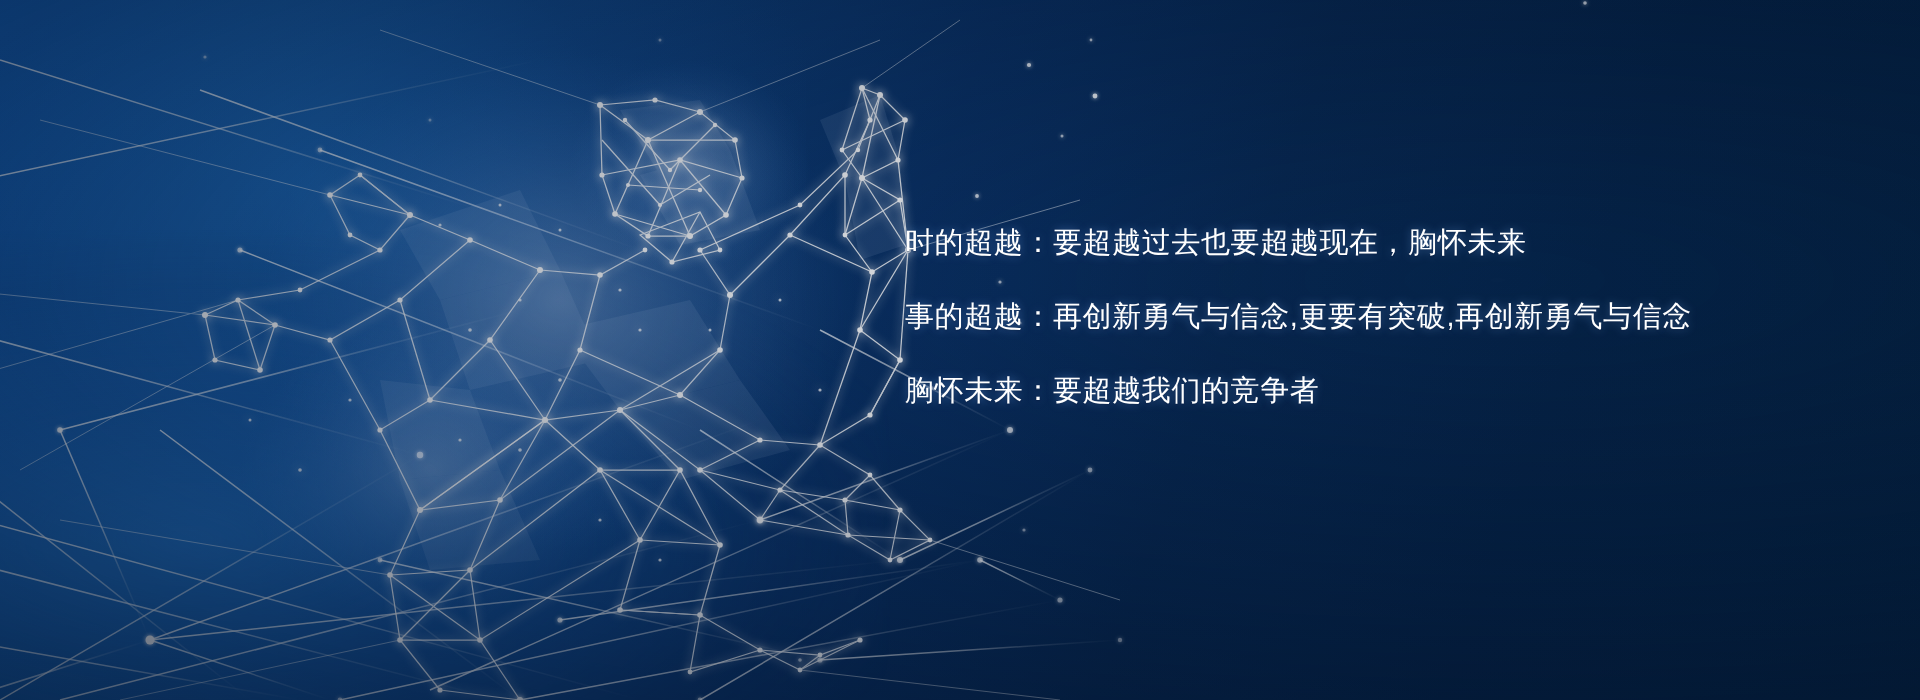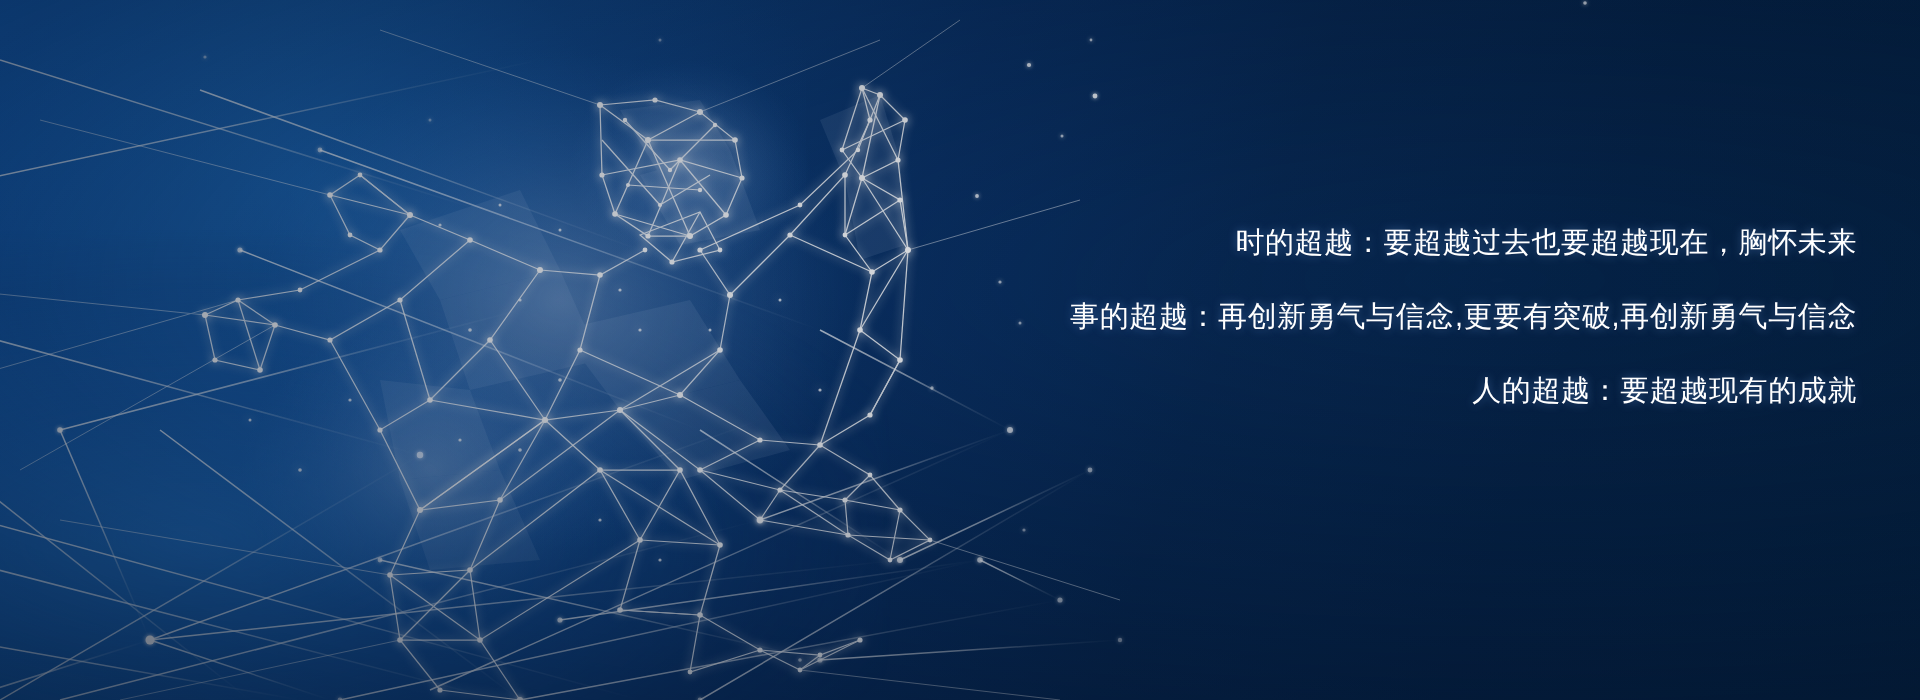--- a/index.html
+++ b/index.html
@@ -52,25 +52,24 @@
         rgba(2,16,38,0.30) 52%,
         rgba(2,16,38,0.62) 100%);
   }
 
   
   .art{position:absolute; inset:0; width:100%; height:100%;}
 
   
   .copy{
     position:absolute;
-    left:957px;
+    left:905px;
     top:228px;
     width:900px;
     z-index:12;
-    text-align:right;
   }
   .copy-line{
     color:#ffffff;
     font-size:29px;
     line-height:1;
     letter-spacing:0.6px;
     white-space:nowrap;
     margin:0 0 45px 0;
     text-shadow:0 0 10px rgba(120,180,255,0.45), 0 1px 2px rgba(0,20,50,0.6);
   }
@@ -464,16 +463,16 @@
       <circle cx="560" cy="230" r="1.5"></circle>
         <circle cx="620" cy="290" r="1.6"></circle>
     </g>
   </svg>
 
   <div class="bg-vignette"></div>
 
   <div class="copy">
     <p class="copy-line">时的超越：要超越过去也要超越现在，胸怀未来</p>
     <p class="copy-line">事的超越：再创新勇气与信念,更要有突破,再创新勇气与信念</p>
-    <p class="copy-line">人的超越：要超越现有的成就</p>
+    <p class="copy-line">胸怀未来：要超越我们的竞争者</p>
   </div>
 
 </div>
 
 </body></html>

